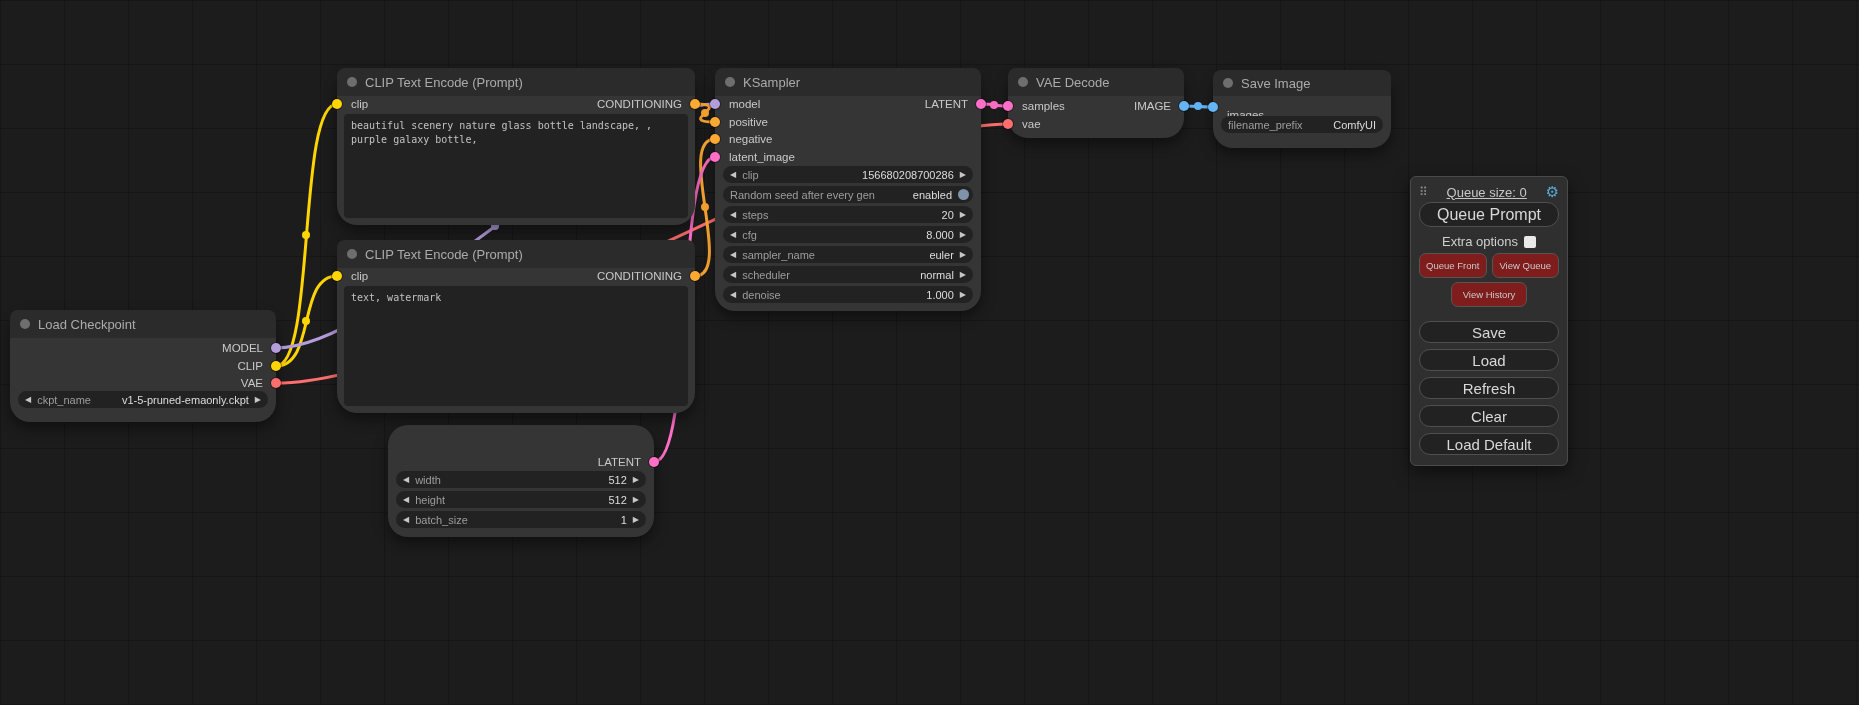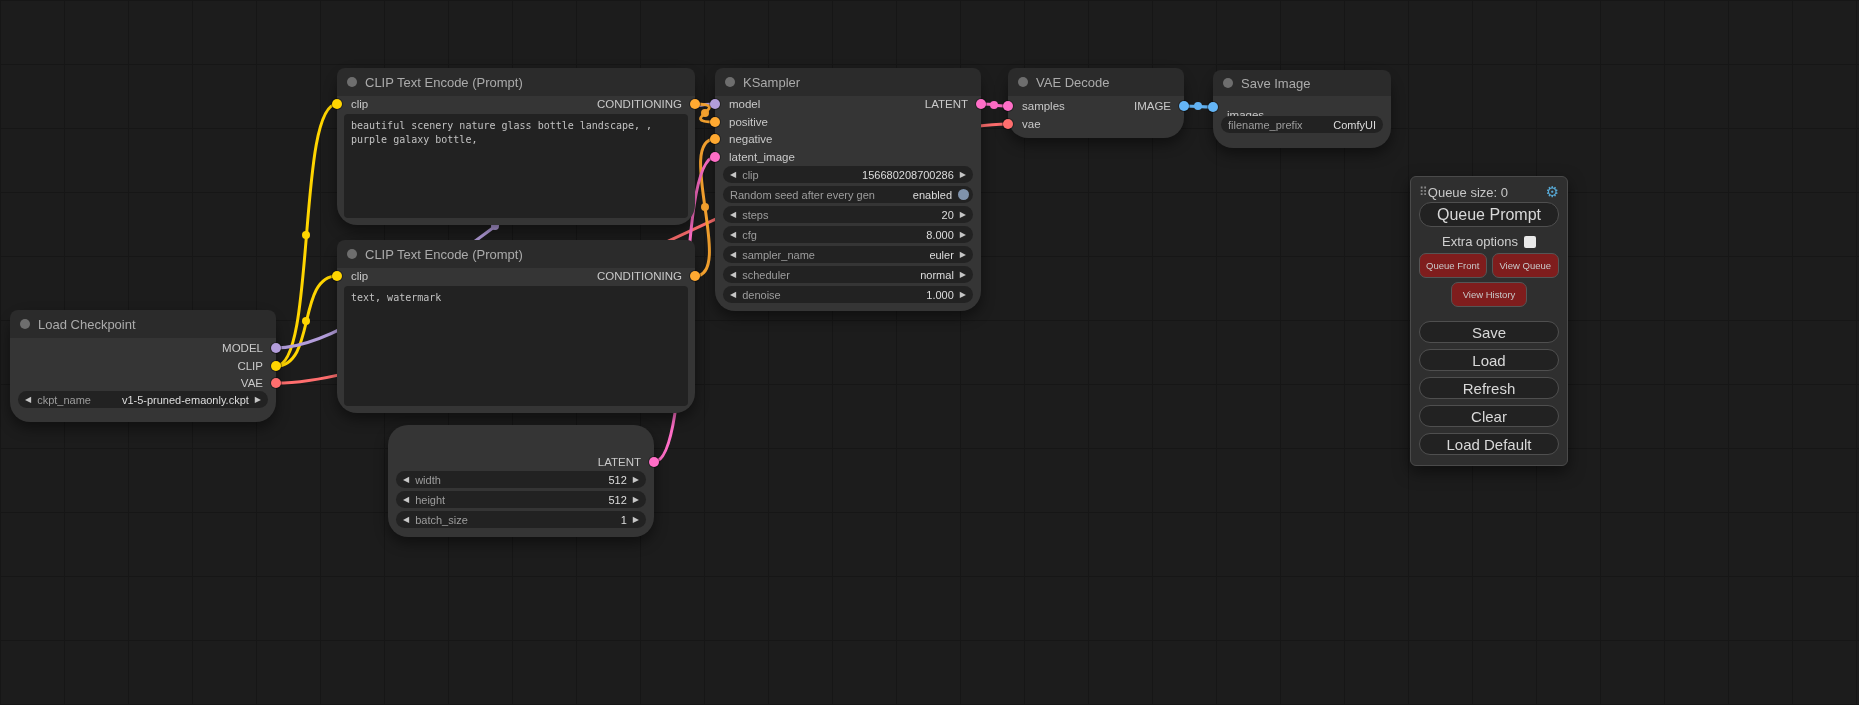--- a/index.html
+++ b/index.html
@@ -36,21 +36,21 @@
   .toggle-dot{width:11px;height:11px;border-radius:50%;margin-right:-3px;flex:0 0 auto;}
   .prompt-text{position:absolute;left:7px;right:7px;bottom:7px;top:46px;background:#222;
         border:none;border-radius:4px;color:#c2c2c2;font-family:"DejaVu Sans Mono",monospace;
         font-size:10px;line-height:1.4;padding:5px 7px;resize:none;outline:none;overflow:hidden;}
 
   .menu{position:absolute;left:1410px;top:176px;width:158px;z-index:5;background:#2f2f2f;
         border:1px solid #4a4a4a;border-radius:6px;padding:5px 8px 10px;
         box-shadow:0 6px 16px rgba(0,0,0,.5);}
   .menu-header{display:flex;align-items:center;color:#c7c7c7;font-size:13px;height:20px;}
   .drag-handle{color:#8a8a8a;font-size:12px;cursor:grab;}
-  .queue-size{flex:1;text-align:left;}
+  .queue-size{flex:1;text-align:center;text-decoration:underline;}
   .gear{color:#57a8d4;font-size:15px;cursor:pointer;}
   .btn{display:block;width:100%;background:#222;border:1px solid #4f4f4f;color:#d8d8d8;
         border-radius:12px;font-family:inherit;cursor:pointer;text-align:center;}
   .btn-lg{height:22px;font-size:15px;line-height:19px;margin-top:6px;}
   .btn-xl{height:25px;font-size:16px;line-height:22px;margin-top:0;}
   .gap-top{margin-top:14px;}
   .extra-row{display:flex;justify-content:center;align-items:center;gap:6px;margin-top:7px;
         color:#cfcfcf;font-size:13px;}
   .checkbox{width:12px;height:12px;background:#e9e9e9;border-radius:2px;cursor:pointer;}
   .small-row{display:flex;gap:5px;margin-top:4px;}

